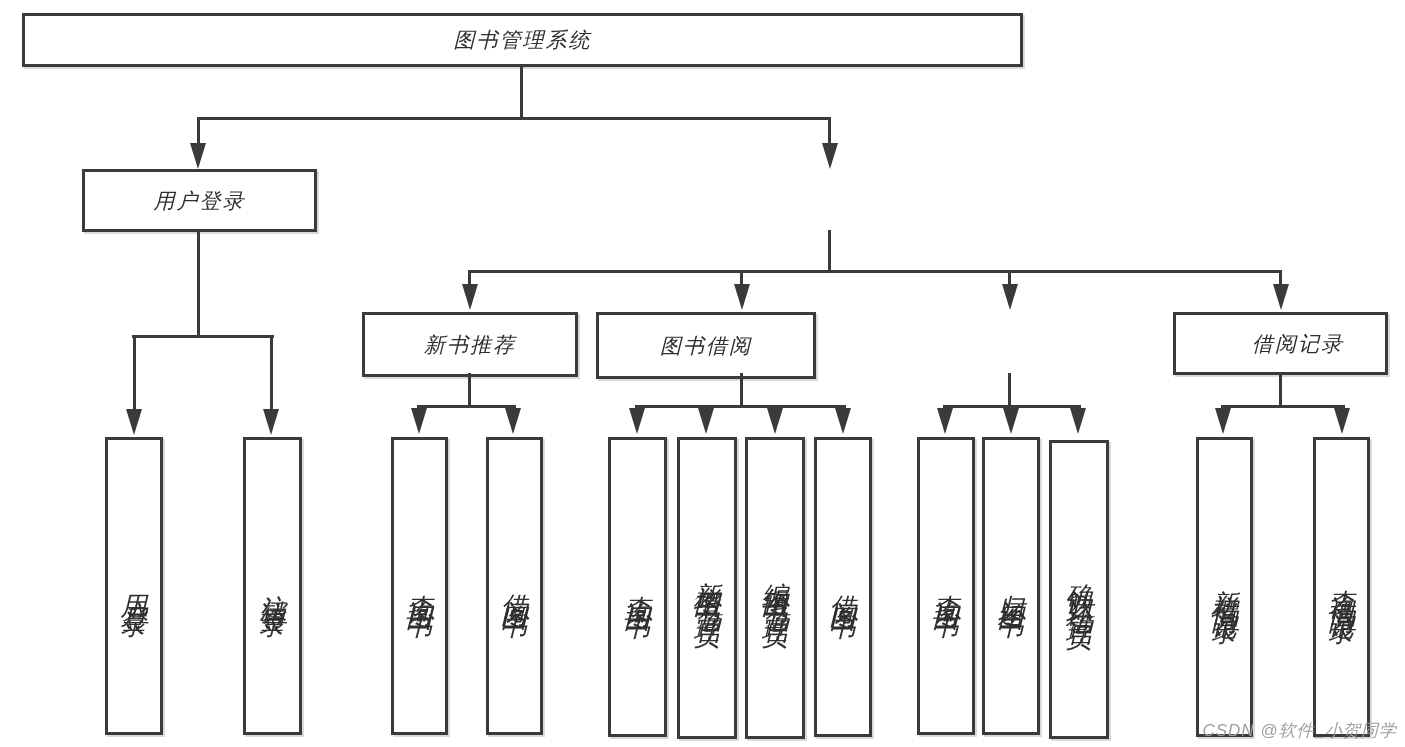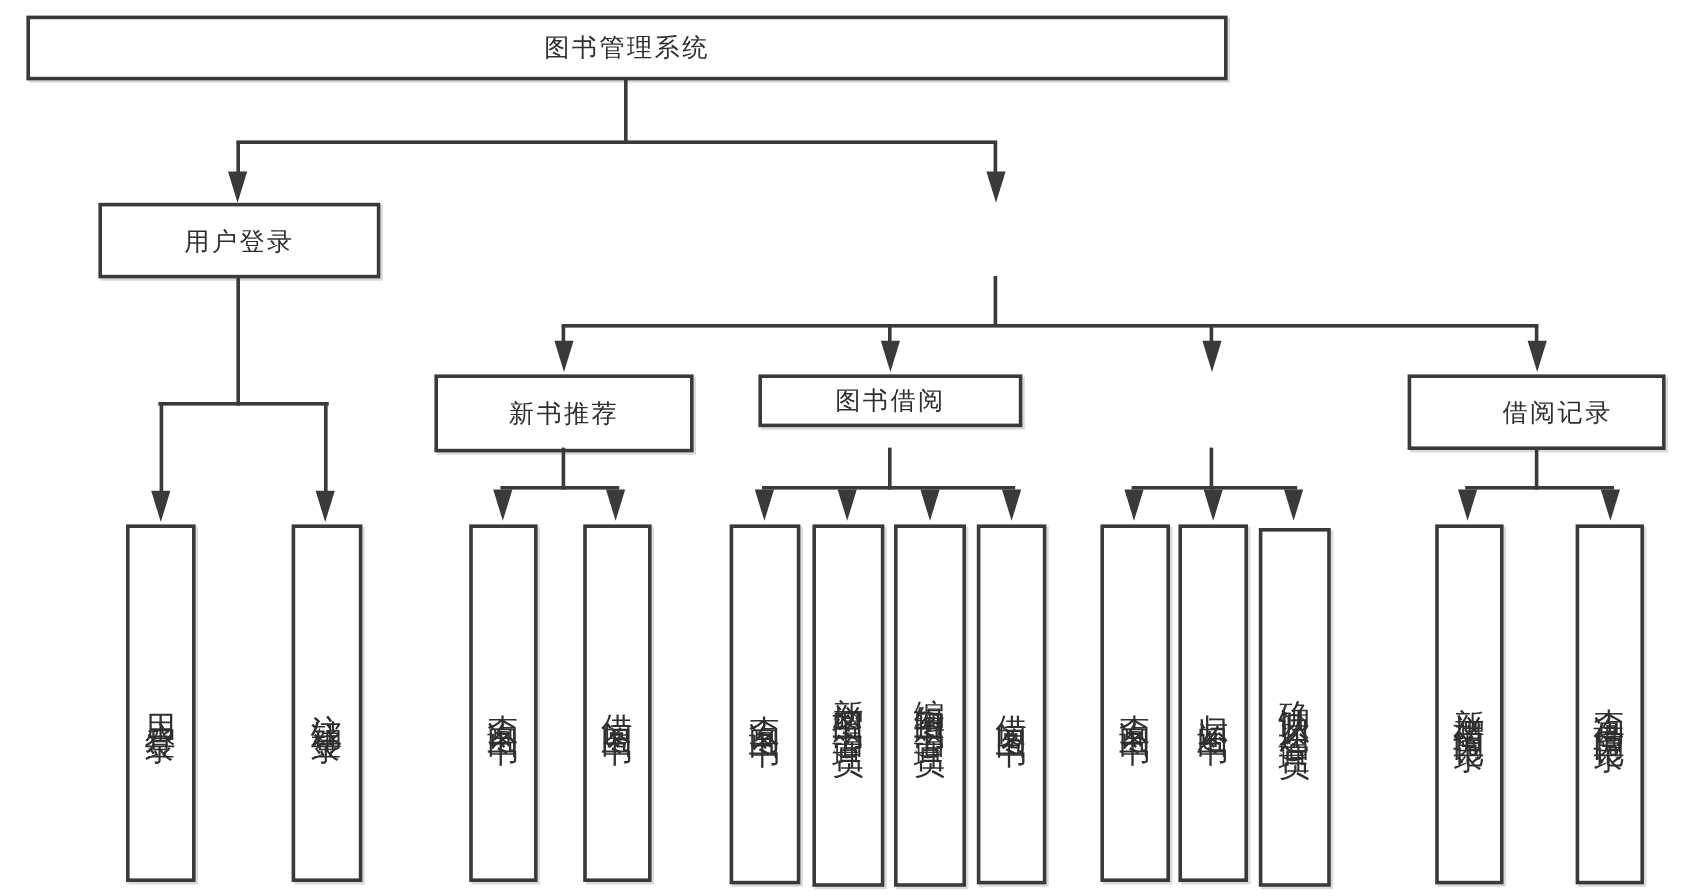--- a/index.html
+++ b/index.html
@@ -10,20 +10,21 @@
   }
   * { margin: 0; padding: 0; }
   html, body { background: #fff; }
   .stage {
     position: relative;
     width: 1405px;
     height: 747px;
     background: var(--background);
     font-family: "Liberation Sans", "DejaVu Sans", sans-serif;
     overflow: hidden;
+    font-style: italic;
   }
   .box {
     position: absolute;
     box-sizing: border-box;
     border: 3px solid var(--line);
     background: #fff;
     color: var(--text);
     display: flex;
     align-items: center;
     justify-content: center;
@@ -62,21 +63,21 @@
 
 <div class="stage">
 
   <div class="box hbox" style="left:22px; top:13px; width:1001px; height:54px;">图书管理系统</div>
 
   <div class="box hbox" style="left:82px; top:169px; width:235px; height:63px;">用户登录</div>
 
 
   <div class="box hbox" style="left:362px; top:312px; width:216px; height:65px;">新书推荐</div>
 
-  <div class="box hbox" style="left:632px; top:312px; width:220px; height:44px;">图书借阅</div>
+  <div class="box hbox" style="left:596px; top:312px; width:220px; height:67px;">图书借阅</div>
 
 
   <div class="box hbox" style="left:1173px; top:312px; width:215px; height:63px;padding-left:35px;">借阅记录</div>
 
   <div class="box vbox" style="left:105px; top:437px; width:58px; height:298px;">用户登录</div>
   <div class="box vbox" style="left:243px; top:437px; width:59px; height:298px;">注销登录</div>
 
   <div class="box vbox" style="left:391px; top:437px; width:57px; height:298px;">查询图书</div>
   <div class="box vbox" style="left:486px; top:437px; width:57px; height:298px;">借阅图书</div>
 
@@ -133,14 +134,15 @@
   <div class="hline" style="left:943px; top:405px; width:138px;"></div>
   <div class="arrow" style="left:937px; top:408px;"></div>
   <div class="arrow" style="left:1003px; top:408px;"></div>
   <div class="arrow" style="left:1070px; top:408px;"></div>
 
   <div class="vline" style="left:1279px; top:373px; height:35px;"></div>
   <div class="hline" style="left:1221px; top:405px; width:124px;"></div>
   <div class="arrow" style="left:1215px; top:408px;"></div>
   <div class="arrow" style="left:1334px; top:408px;"></div>
 
+  <div class="watermark">CSDN @软件_小贺同学</div>
 
 </div>
 
 </body></html>

